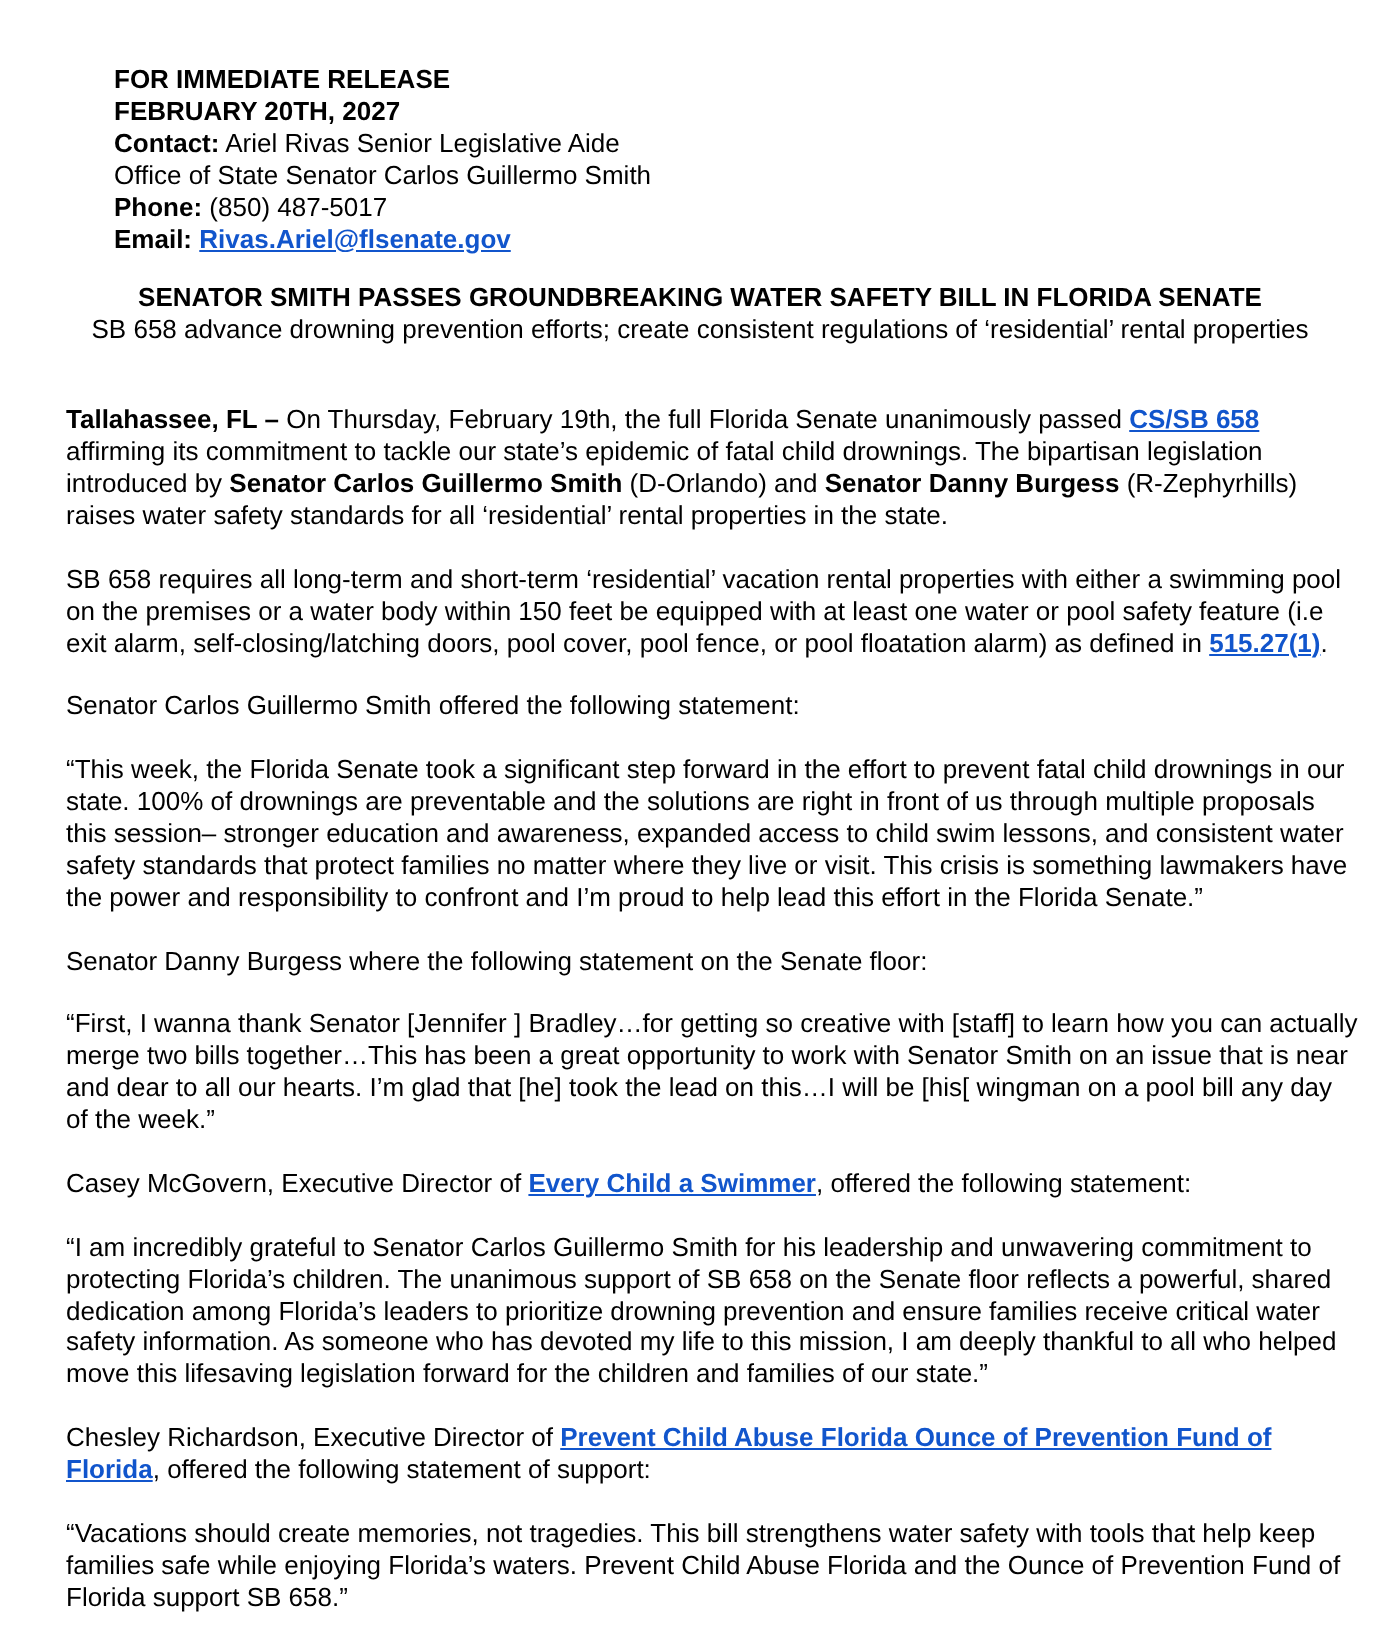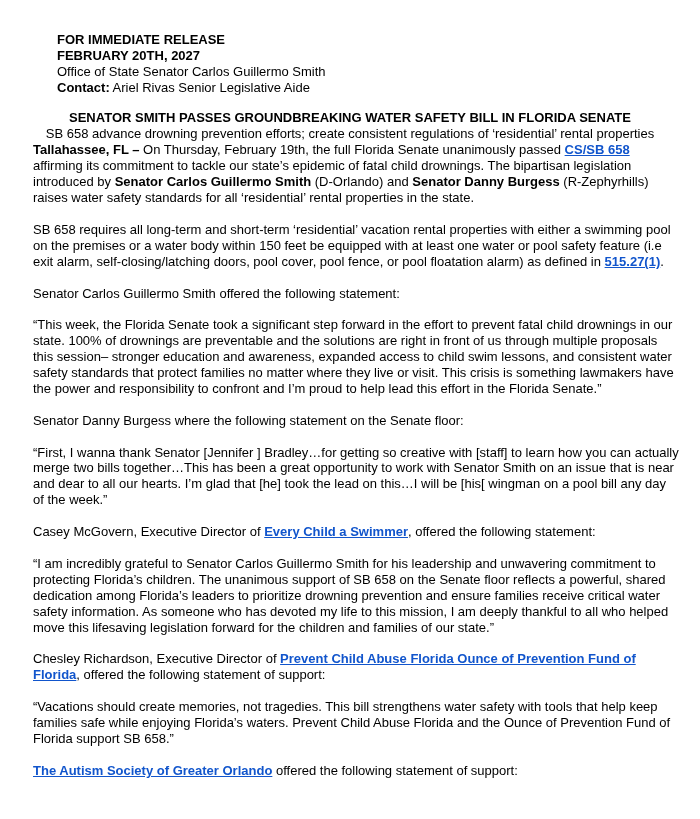--- a/index.html
+++ b/index.html
@@ -10,32 +10,34 @@
   }
   .page { position: relative; padding: 32px 20px 0 33px; }
   .header-block p { margin: 0; padding-left: 24px; }
   .b { font-weight: bold; }
   a { color: #1155cc; text-decoration: underline; font-weight: bold; }
   .header-block a { font-weight: bold; }
   .title-block { text-align: center; margin-top: 14px; margin-left: -13px; }
   .title-block .title { font-weight: bold; }
   .para { margin: 0 0 15.9px 0; }
   .quote { }
-  .title-block { margin-bottom: 1px; }
+  .title-block { margin-bottom: 29px; }
 </style>
 </head>
 <body>
 
 <div class="page">
 
   <div class="header-block">
     <p class="b">FOR IMMEDIATE RELEASE</p>
     <p class="b">FEBRUARY 20TH, 2027</p>
+    <p><span class="b">Contact:</span><span> Ariel Rivas Senior Legislative Aide</span></p>
     <p>Office of State Senator Carlos Guillermo Smith</p>
-    <p><span class="b">Contact:</span><span> Ariel Rivas Senior Legislative Aide</span></p>
+    <p><span class="b">Phone:</span><span> (850) 487-5017</span></p>
+    <p><span class="b">Email:</span> <a href="#">Rivas.Ariel@flsenate.gov</a></p>
   </div>
 
   <div class="title-block">
     <div class="title">SENATOR SMITH PASSES GROUNDBREAKING WATER SAFETY BILL IN FLORIDA SENATE</div>
     <div>SB 658 advance drowning prevention efforts; create consistent regulations of ‘residential’ rental properties</div>
   </div>
 
   <p class="para"><span class="b">Tallahassee, FL –</span><span> On Thursday, February 19th, the full Florida Senate unanimously passed </span><a href="#">CS/SB 658</a><span> affirming its commitment to tackle our state’s epidemic of fatal child drownings. The bipartisan legislation introduced by </span><span class="b">Senator Carlos Guillermo Smith</span><span> (D-Orlando) and </span><span class="b">Senator Danny Burgess</span><span> (R-Zephyrhills) raises water safety standards for all ‘residential’ rental properties in the state.</span></p>
 
   <p class="para"><span>SB 658 requires all long-term and short-term ‘residential’ vacation rental properties with either a swimming pool on the premises or a water body within 150 feet be equipped with at least one water or pool safety feature (i.e exit alarm, self-closing/latching doors, pool cover, pool fence, or pool floatation alarm) as defined in </span><a href="#">515.27(1)</a><span>.</span></p>

